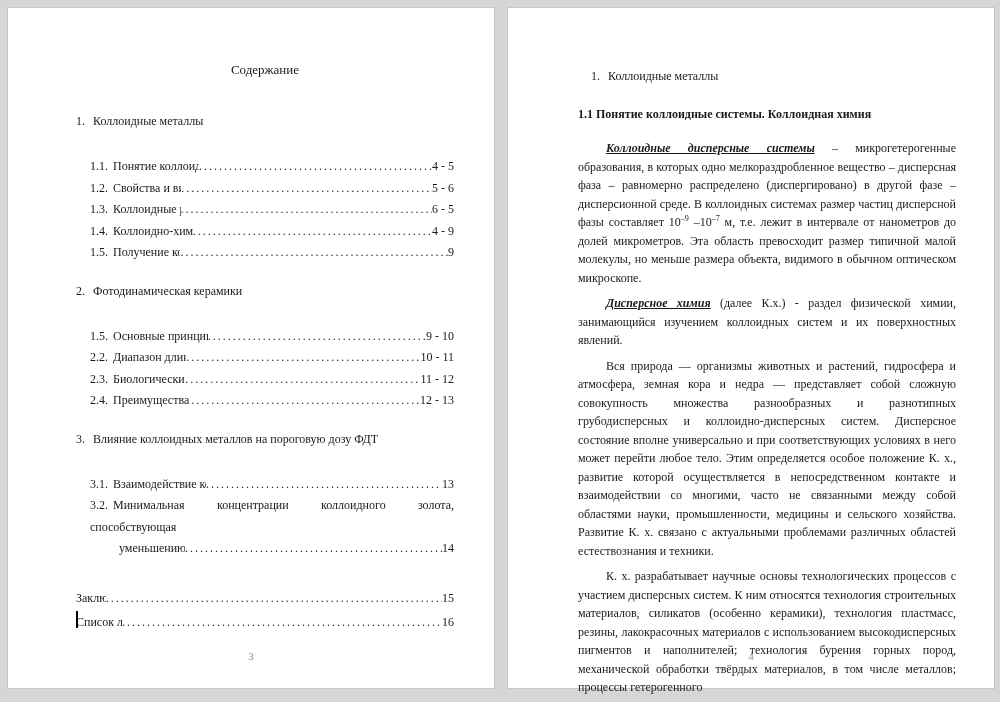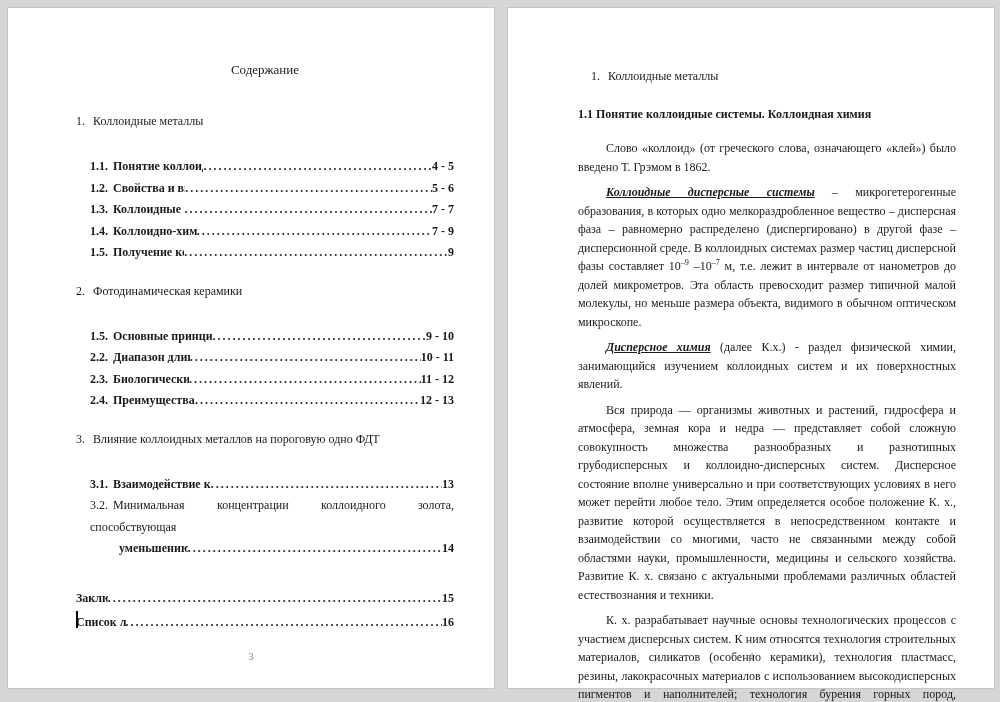--- a/index.html
+++ b/index.html
@@ -29,21 +29,20 @@
   .toc-section { margin-bottom: 18px; }
   .toc-heading { line-height: 18px; margin-bottom: 26px; }
   .num { display: inline-block; min-width: 17px; }
   .toc-items { margin-left: 14px; }
 
   .toc-row {
     display: flex;
     align-items: baseline;
     line-height: 21.5px;
     white-space: nowrap;
-    font-weight: bold;
   }
   .toc-label { margin-right: 5px; flex: 0 0 auto; }
   .toc-text  { flex: 0 1 auto; overflow: hidden; }
   .toc-dots  {
     flex: 1 1 auto;
     min-width: 0;
     overflow: hidden;
     white-space: nowrap;
     letter-spacing: 2px;
     color: #2a2a2a;
@@ -113,27 +112,27 @@
           <div class="toc-row">
             <span class="toc-label">1.2.</span>
               <span class="toc-text">Свойства и виды коллоидных систем</span>
               <span class="toc-dots">...........................................................................................................................................</span>
               <span class="toc-page">5 - 6</span>
           </div>
           <div class="toc-row">
             <span class="toc-label">1.3.</span>
               <span class="toc-text">Коллоидные растворы и их свойства</span>
               <span class="toc-dots">...........................................................................................................................................</span>
-              <span class="toc-page">7 - 7</span>
+              <span class="toc-page">6 - 5</span>
           </div>
           <div class="toc-row">
             <span class="toc-label">1.4.</span>
               <span class="toc-text">Коллоидно-химическая физиология человека</span>
               <span class="toc-dots">...........................................................................................................................................</span>
-              <span class="toc-page">7 - 9</span>
+              <span class="toc-page">4 - 9</span>
           </div>
           <div class="toc-row">
             <span class="toc-label">1.5.</span>
               <span class="toc-text">Получение коллоидных растворов</span>
               <span class="toc-dots">...........................................................................................................................................</span>
               <span class="toc-page">9</span>
           </div>
         </div>
       </div>
 
@@ -164,21 +163,21 @@
             <span class="toc-label">2.4.</span>
               <span class="toc-text">Преимущества и недостатки применения ФДТ</span>
               <span class="toc-dots">...........................................................................................................................................</span>
               <span class="toc-page">12 - 13</span>
           </div>
         </div>
       </div>
 
       <div class="toc-section">
         <div class="toc-heading">
-          <span class="num">3.</span><span>Влияние коллоидных металлов на пороговую одно ФДТ</span>
+          <span class="num">3.</span><span>Влияние коллоидных металлов на пороговую дозу ФДТ</span>
         </div>
         <div class="toc-items">
           <div class="toc-row">
             <span class="toc-label">3.1.</span>
               <span class="toc-text">Взаимодействие коллоидных металлов с онкоклеткой</span>
               <span class="toc-dots">...........................................................................................................................................</span>
               <span class="toc-page">13</span>
           </div>
           <div class="toc-multiline">
             <div class="ml-line1">
@@ -214,21 +213,20 @@
 
   <div class="page page-right">
     <div class="content content-right">
 
       <div class="doc-heading">
         <span class="num">1.</span><span>Коллоидные металлы</span>
       </div>
 
       <div class="doc-subheading">1.1 Понятие коллоидные системы. Коллоидная химия</div>
 
-      <p class="para"><span>Слово «коллоид» (от греческого слова, означающего «клей») было введено Т. Грэмом в 1862.</span></p>
 
       <p class="para"><span class="lead">Коллоидные дисперсные системы</span><span> – микрогетерогенные образования, в которых одно мелкораздробленное вещество – дисперсная фаза – равномерно распределено (диспергировано) в другой фазе – дисперсионной среде. В коллоидных системах размер частиц дисперсной фазы составляет 10</span><sup>–9</sup><span> –10</span><sup>–7</sup><span> м, т.е. лежит в интервале от нанометров до долей микрометров. Эта область превосходит размер типичной малой молекулы, но меньше размера объекта, видимого в обычном оптическом микроскопе.</span></p>
 
       <p class="para"><span class="lead">Дисперсное химия</span><span> (далее К.х.) - раздел физической химии, занимающийся изучением коллоидных систем и их поверхностных явлений.</span></p>
 
       <p class="para">Вся природа — организмы животных и растений, гидросфера и атмосфера, земная кора и недра — представляет собой сложную совокупность множества разнообразных и разнотипных грубодисперсных и коллоидно-дисперсных систем. Дисперсное состояние вполне универсально и при соответствующих условиях в него может перейти любое тело. Этим определяется особое положение К. х., развитие которой осуществляется в непосредственном контакте и взаимодействии со многими, часто не связанными между собой областями науки, промышленности, медицины и сельского хозяйства. Развитие К. х. связано с актуальными проблемами различных областей естествознания и техники.</p>
 
       <p class="para"><span>К. х. разрабатывает научные основы технологических процессов с участием дисперсных систем. К ним относятся технология строительных материалов, силикатов (особенно керамики), технология пластмасс, резины, лакокрасочных материалов с использованием высокодисперсных пигментов и наполнителей; технология бурения горных пород, механической обработки твёрдых материалов, в том числе металлов; процессы гетерогенного </span></p>
 
     </div>

